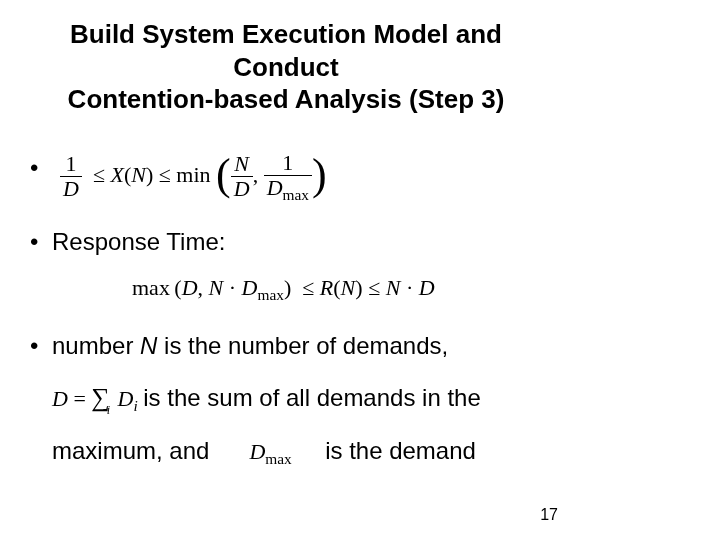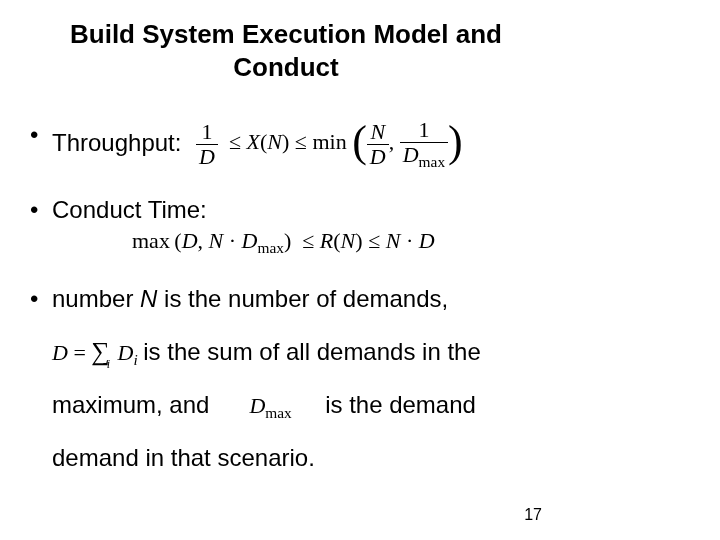--- a/index.html
+++ b/index.html
@@ -45,21 +45,21 @@
     top: 0;
     font-size: 24px;
   }
   .eq {
     font-family: "Times New Roman", Times, serif;
     font-size: 22px;
     white-space: nowrap;
   }
   .eq-block {
     display: block;
-    margin: 0 0 0 80px;
+    margin: 14px 0 0 80px;
   }
   .eq-inline {
     display: inline-block;
     vertical-align: middle;
     margin-left: 8px;
   }
   .frac {
     display: inline-block;
     vertical-align: middle;
     text-align: center;
@@ -91,77 +91,74 @@
     position: relative;
     top: 8px;
     left: -3px;
   }
   sub {
     font-size: 0.7em;
   }
   .ital { font-style: italic; }
   .pagenum {
     position: absolute;
-    right: 30px;
+    right: 14px;
     bottom: 16px;
     font-size: 16px;
   }
   .definition-line {
     margin-top: 18px;
   }
 </style>
 </head>
 <body>
 
 <div class="slide">
 
   <h1 class="title">
     <span>Build System Execution Model and Conduct</span><br>
+    <span>Contention-based Analysis (Step 3)</span>
   </h1>
 
   <ul class="bullets">
 
     <li>
-      <span>Throughput:</span>
       <span class="eq eq-inline">
         <span class="frac">
           <span class="num">1</span>
           <span class="den ital">D</span>
         </span>
         &nbsp;<span>≤</span>&nbsp;<span class="ital">X</span><span>(</span><span class="ital">N</span><span>)</span>&nbsp;<span>≤</span>&nbsp;<span>min</span>
         <span class="bigparen">(</span><span class="frac">
           <span class="num ital">N</span>
           <span class="den ital">D</span>
         </span><span>,</span>&nbsp;<span class="frac">
           <span class="num">1</span>
           <span class="den"><span class="ital">D</span><sub>max</sub></span>
         </span><span class="bigparen">)</span>
       </span>
     </li>
 
     <li>
-      <span>Conduct Time:</span>
+      <span>Response Time:</span>
       <span class="eq eq-block">
         <span>max</span> <span>(</span><span class="ital">D</span><span>,</span>&nbsp;<span class="ital">N</span>&nbsp;<span>·</span>&nbsp;<span class="ital">D</span><sub>max</sub><span>)</span>
         &nbsp;<span>≤</span>&nbsp;<span class="ital">R</span><span>(</span><span class="ital">N</span><span>)</span>&nbsp;<span>≤</span>&nbsp;<span class="ital">N</span>&nbsp;<span>·</span>&nbsp;<span class="ital">D</span>
       </span>
     </li>
 
     <li>
       <span>number </span><span class="ital">N</span><span> is the number of demands,</span>
       <div class="definition-line">
         <span class="eq">
           <span class="ital">D</span>&nbsp;<span>=</span>&nbsp;<span class="sum">∑</span><span class="sum-sub ital">i</span> <span class="ital">D</span><sub class="ital">i</sub>
         </span>
         <span> is the sum of all demands in the</span>
       </div>
       <div class="definition-line">
         <span>maximum, and</span>&nbsp;&nbsp;&nbsp;&nbsp;&nbsp;&nbsp;<span class="eq"><span class="ital">D</span><sub>max</sub></span>&nbsp;&nbsp;&nbsp;&nbsp;&nbsp;<span>is the demand</span>
       </div>
-      <div class="definition-line">
-        <span>demand in that scenario.</span>
-      </div>
     </li>
 
   </ul>
 
   <div class="pagenum">17</div>
 </div>
 
 </body></html>

